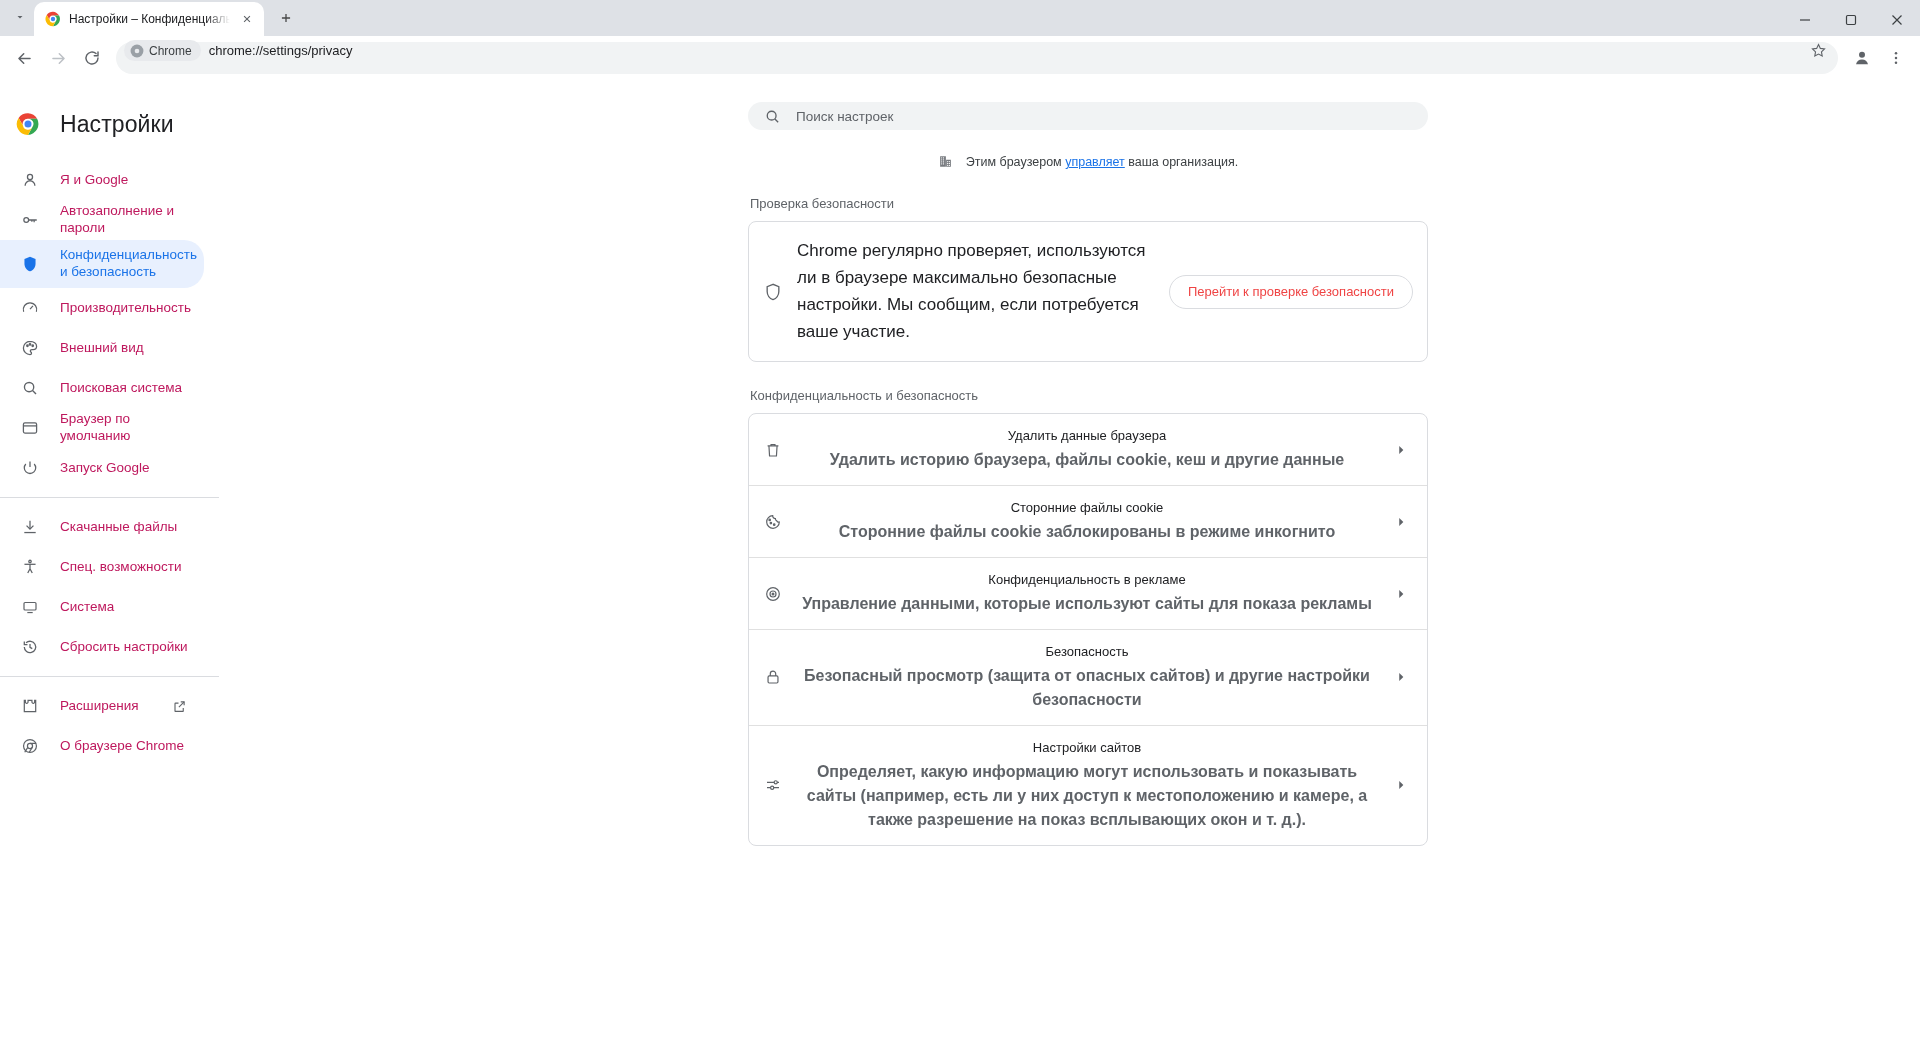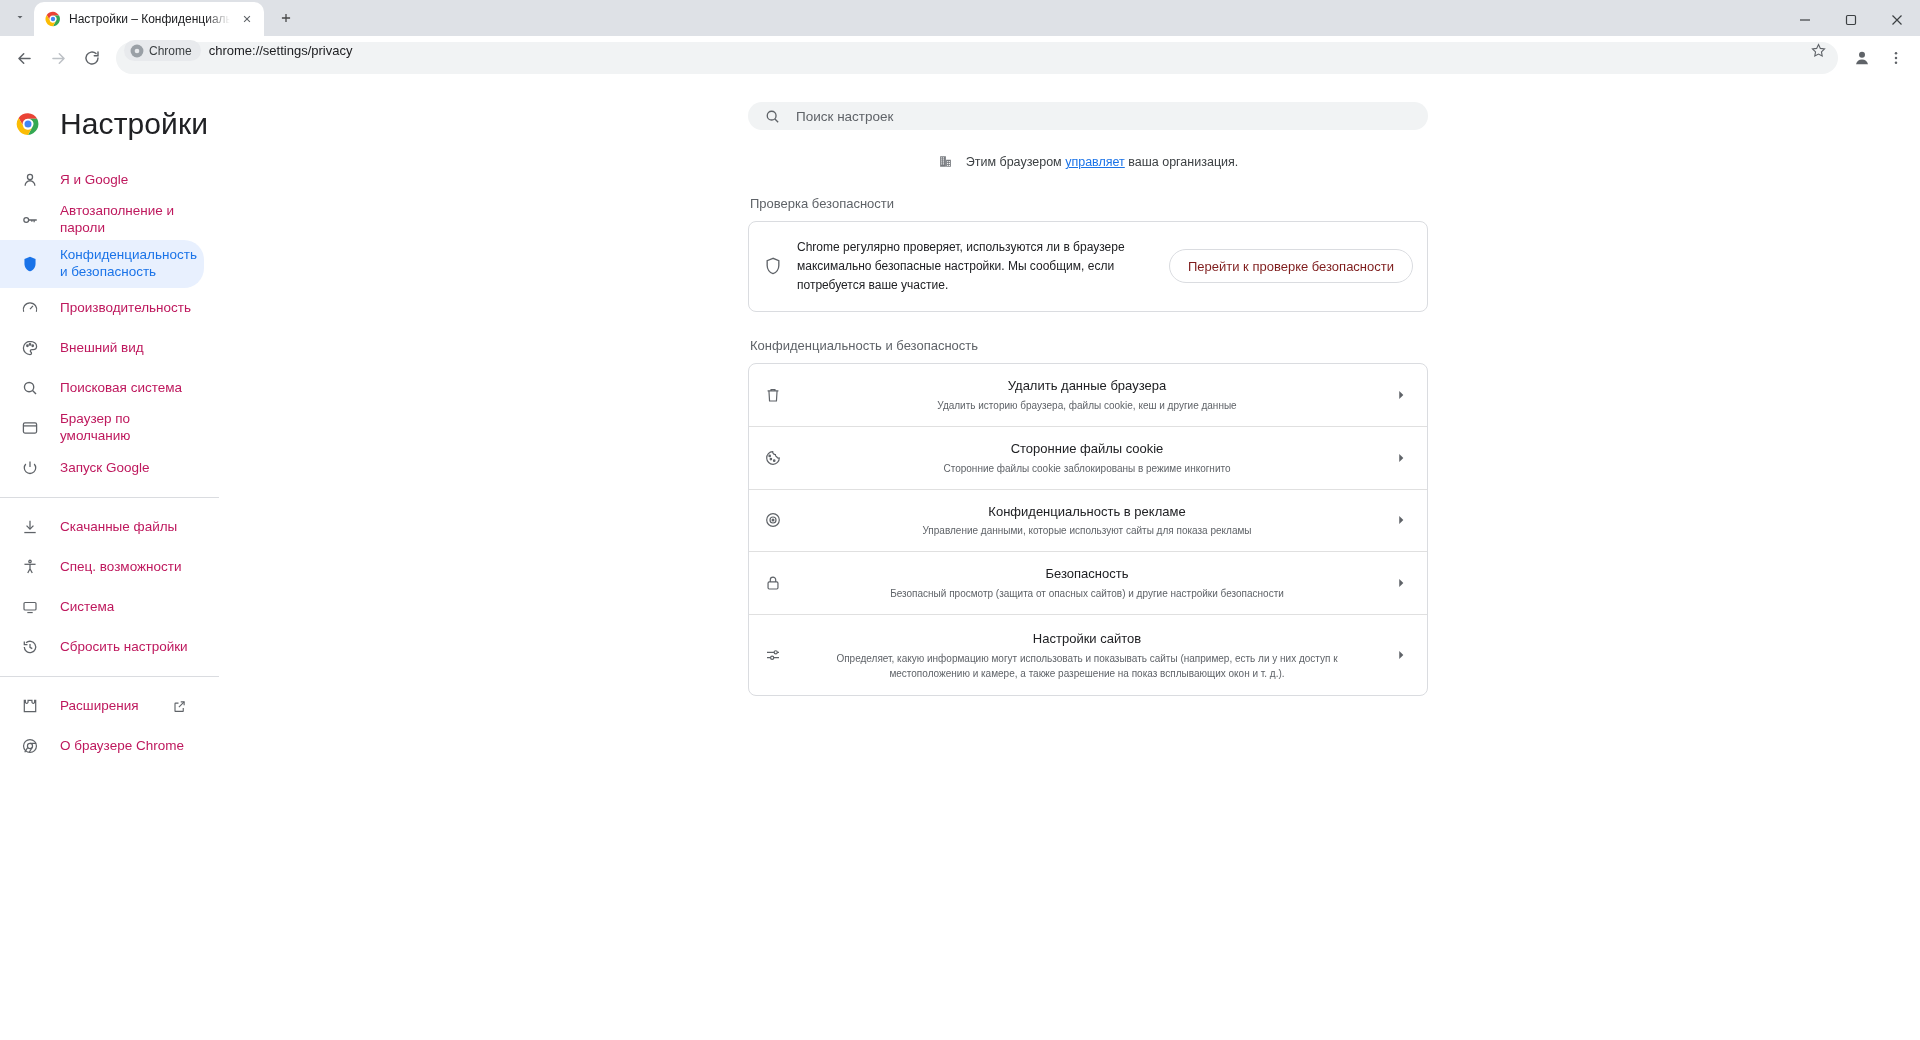--- a/index.html
+++ b/index.html
@@ -161,21 +161,21 @@
   }
   .brandrow {
     display: flex;
     align-items: center;
     gap: 20px;
     padding: 0 0 0 16px;
     height: 56px;
   }
   .brandrow .logo { width: 24px; height: 24px; flex: 0 0 24px; }
   .brandrow .title {
-    font-size: 30px;
+    font-size: 23px;
     color: #202124;
     font-weight: 400;
     letter-spacing: .1px;
   }
   .navlist { margin-top: 8px; }
   .nav-item {
     display: flex;
     align-items: center;
     gap: 20px;
     height: 40px;
@@ -266,33 +266,33 @@
   }
   .safety-card {
     display: flex;
     align-items: center;
     padding: 16px 14px 16px 14px;
     gap: 14px;
     min-height: 70px;
   }
   .safety-card .shield { width: 20px; height: 20px; flex: 0 0 20px; color: #5f6368; }
   .safety-text {
-    font-size: 12px;
+    font-size: 17px;
     color: #202124;
     line-height: 1.58;
     flex: 1 1 auto;
     max-width: 400px;
   }
   .btn-outline {
     border: 1px solid #dadce0;
     border-radius: 18px;
     height: 34px;
     padding: 0 18px;
     display: flex; align-items: center;
-    color: #7f1d1d;
+    color: #ef4444;
     font-size: 13px;
     font-weight: 500;
     background: #fff;
     white-space: nowrap;
     margin-left: auto;
   }
 
   .row {
     display: flex;
     align-items: center;
@@ -303,21 +303,21 @@
     text-align: center;
   }
   .row:last-child { border-bottom: none; }
   .row .rico {
     width: 20px; height: 20px; flex: 0 0 20px;
     color: #5f6368;
     display: flex; align-items: center; justify-content: center;
   }
   .row .rtext { flex: 1 1 auto; min-width: 0; }
   .row .rtitle { font-size: 13px; color: #202124; line-height: 1.45; }
-  .row .rsub { font-size: 10px; color: #5f6368; line-height: 1.5; margin-top: 2px; }
+  .row .rsub { font-size: 16px; color: #5f6368; line-height: 1.5; margin-top: 2px; font-weight: bold; }
   .row .chev {
     width: 20px; height: 20px; flex: 0 0 20px;
     color: #5f6368;
     display: flex; align-items: center; justify-content: center;
   }
   .row.tall { min-height: 80px; align-items: center; }
   svg { display: block; }
 </style>
 </head>
 <body>

